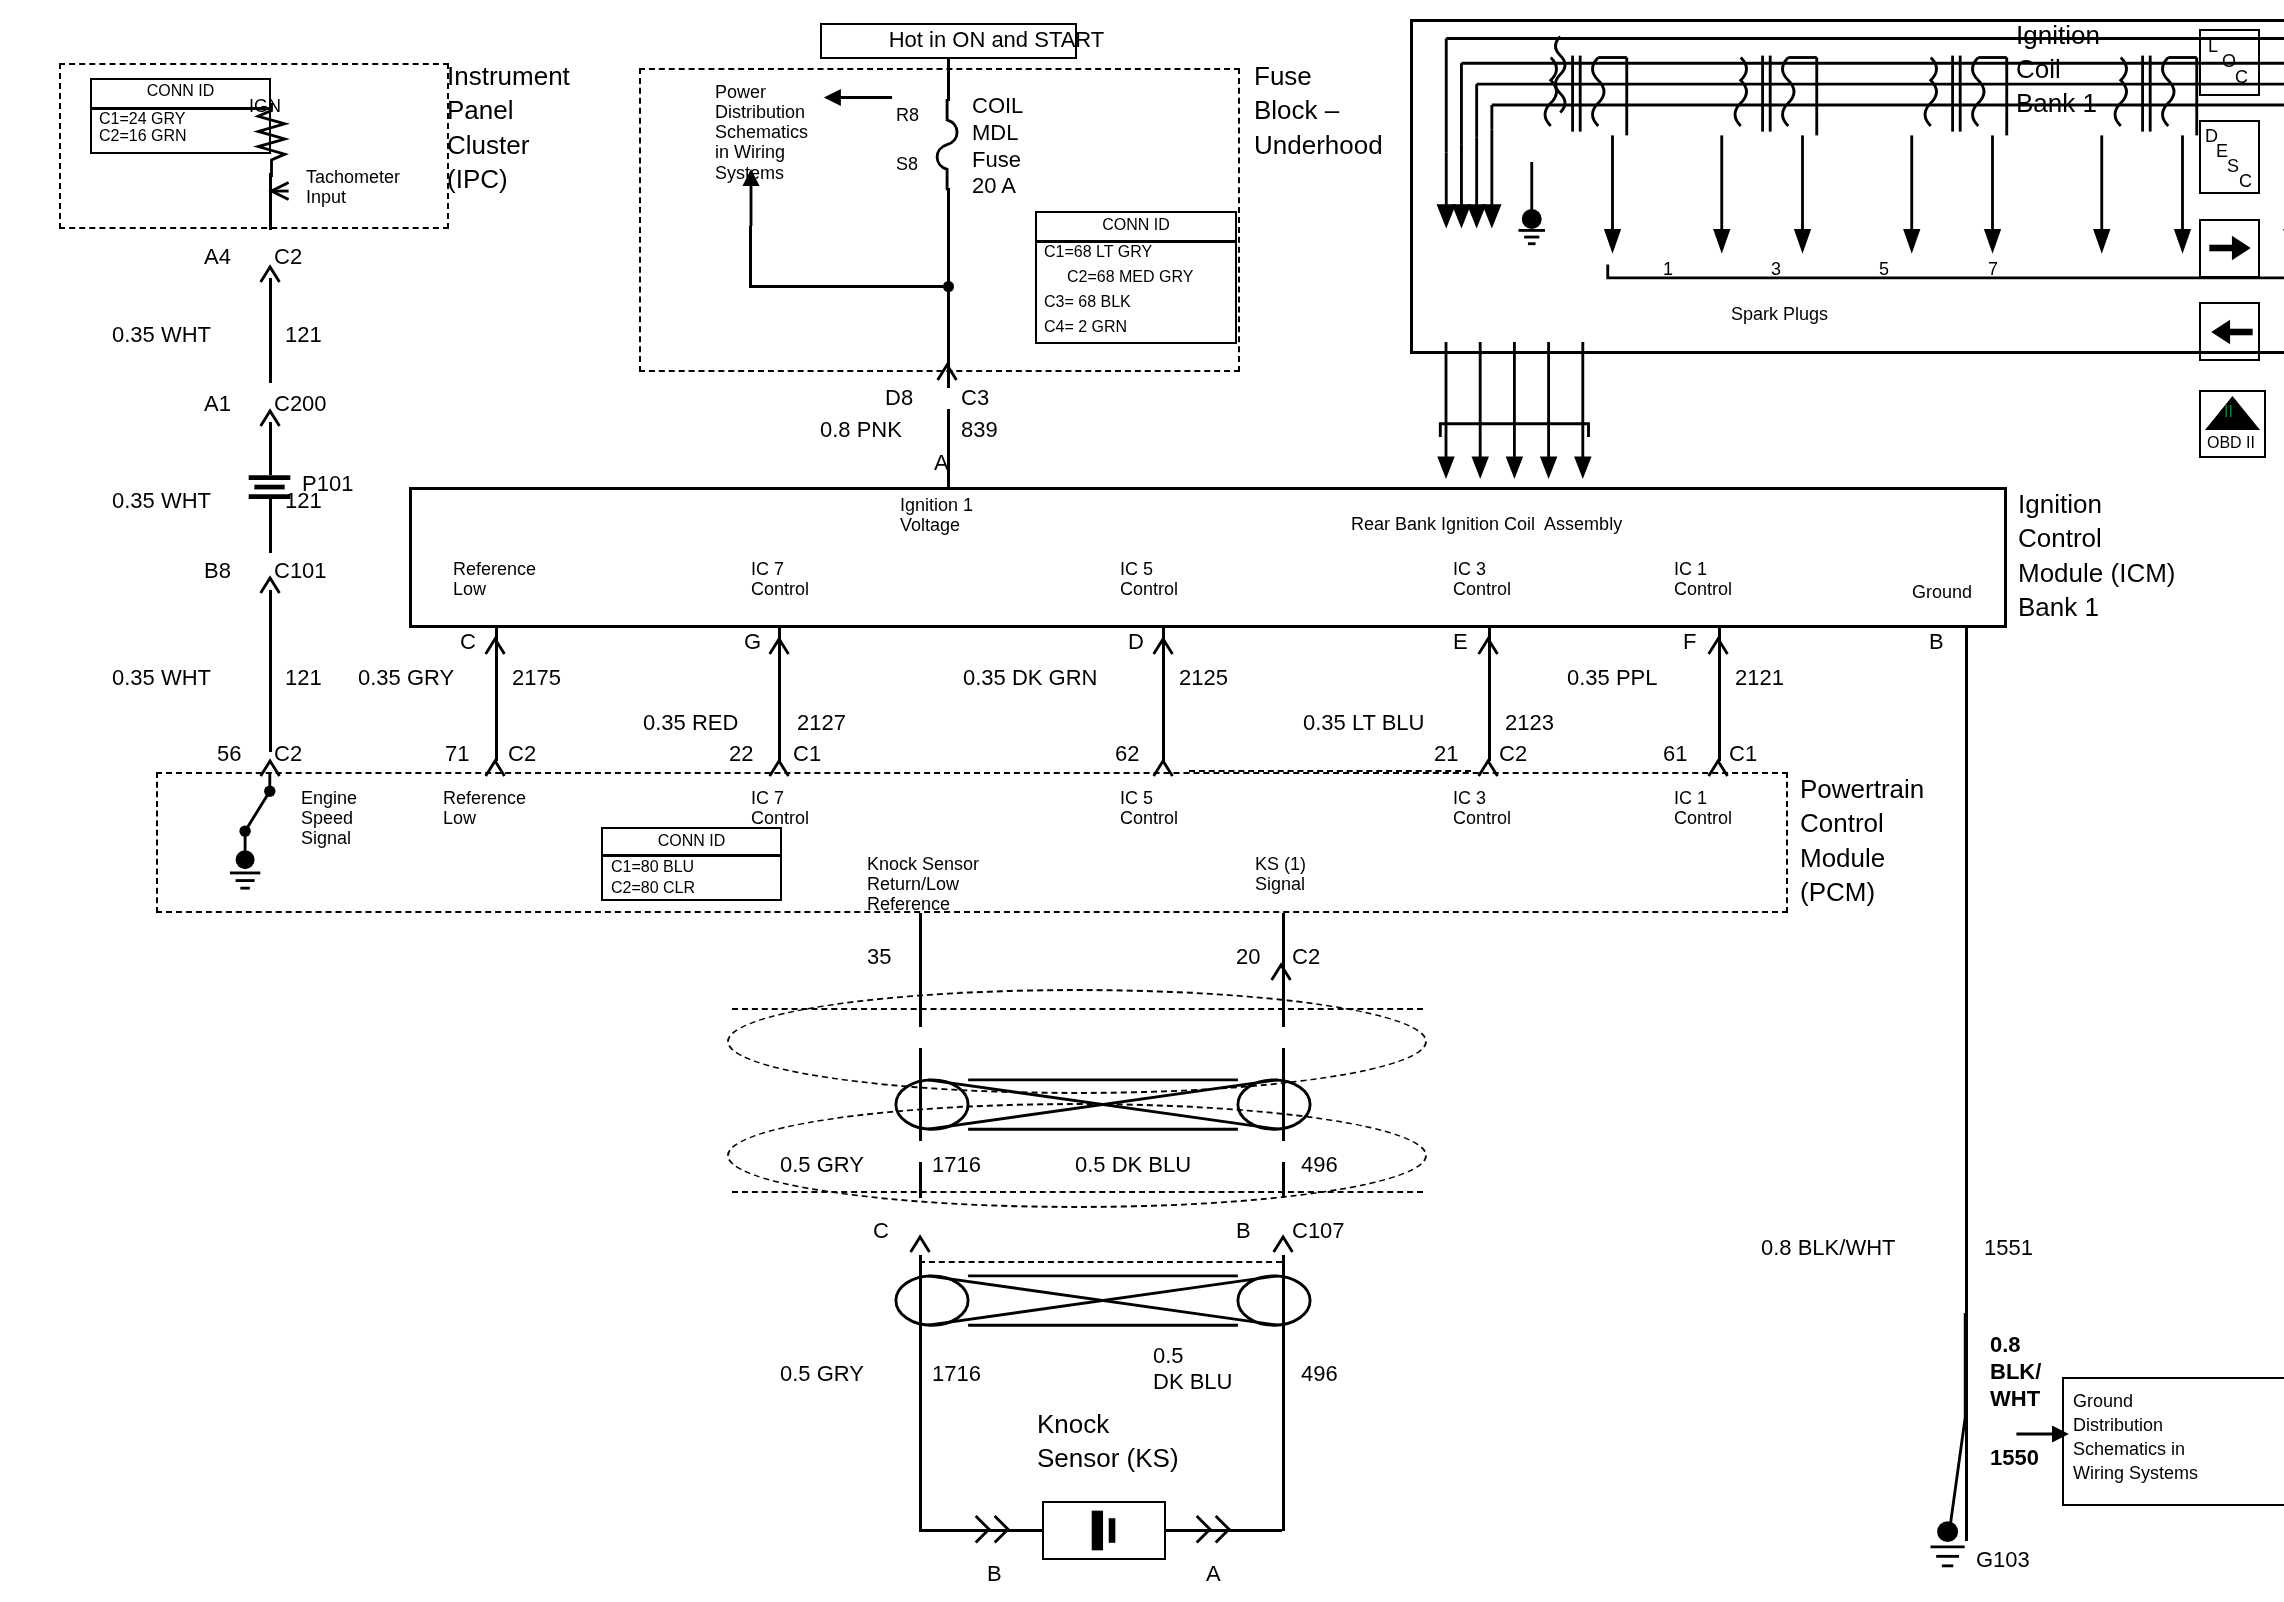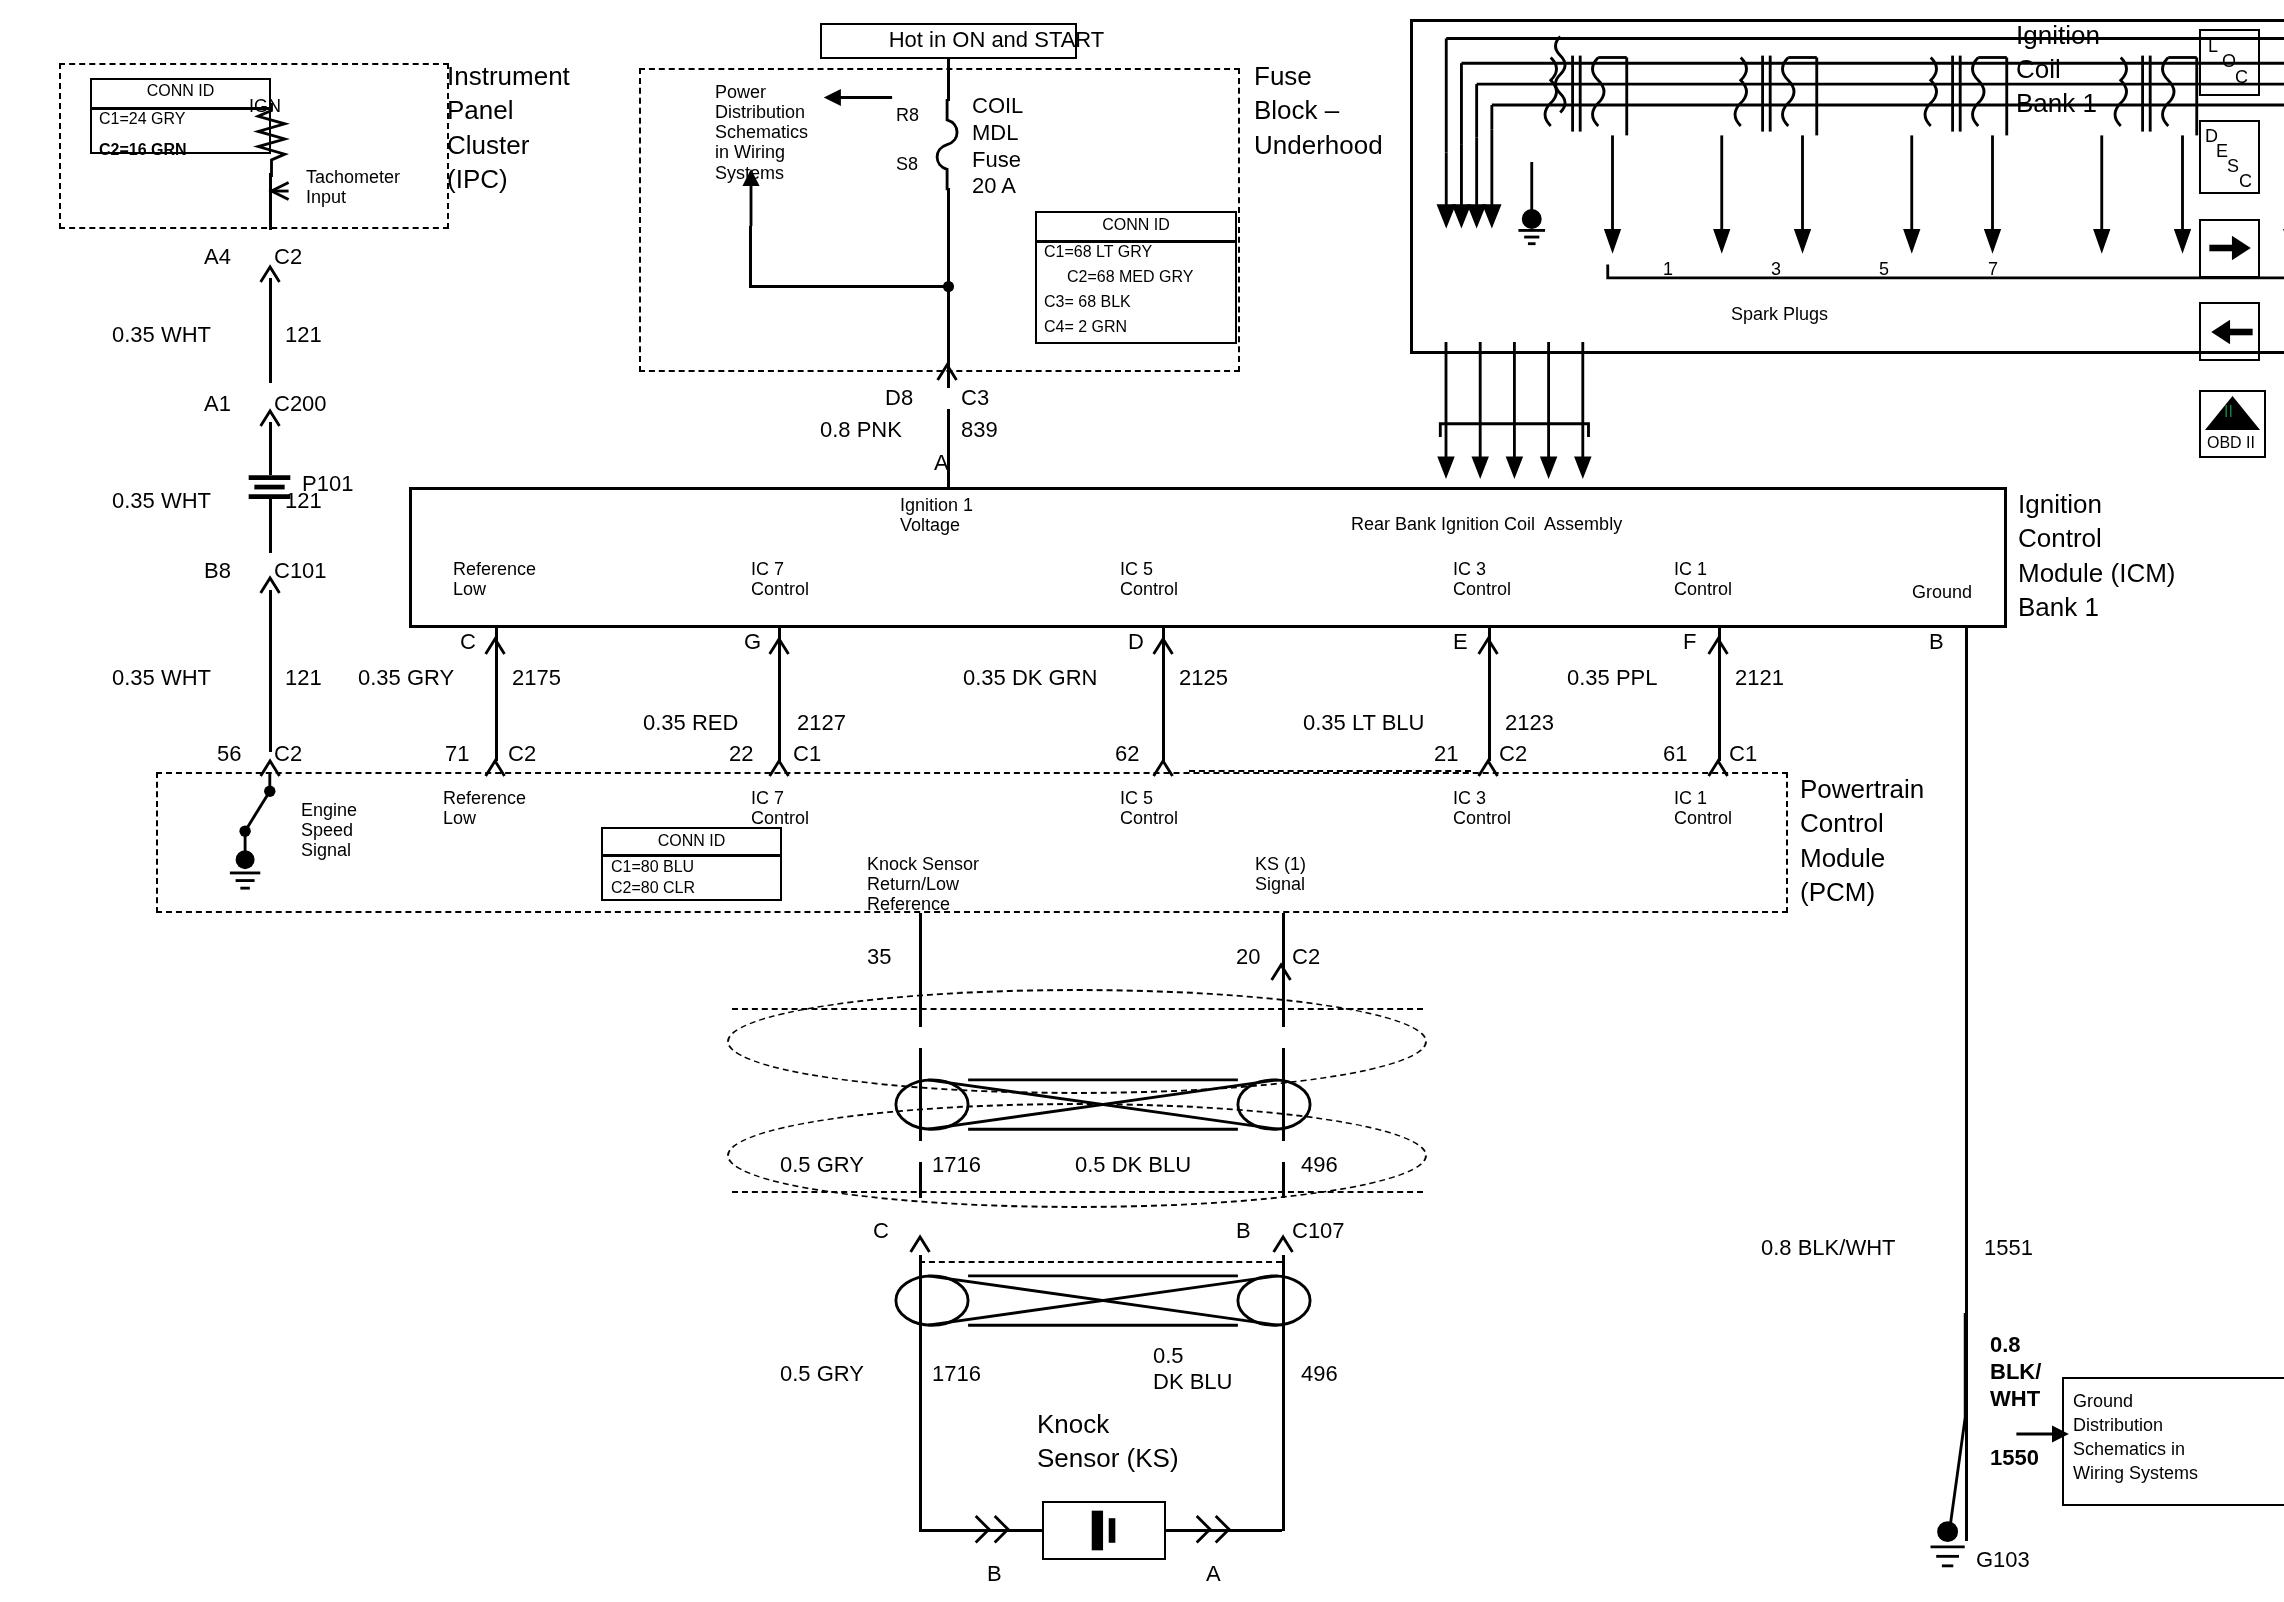--- a/index.html
+++ b/index.html
@@ -24,21 +24,21 @@
 </head>
 <body>
 
 <div id="sheet">
 
   <div class="dash" style="left:59px;top:63px;width:390px;height:166px;"></div>
   <div class="box" style="left:90px;top:78px;width:181px;height:76px;"></div>
   <div class="hl" style="left:90px;top:107px;width:181px;"></div>
   <div class="t xs ctr" style="left:90px;top:82px;width:181px;">CONN ID</div>
   <div class="t xs" style="left:99px;top:110px;">C1=24 GRY</div>
-  <div class="t xs" style="left:99px;top:141px;font-weight:bold;">C2=16 GRN</div>
+  <div class="t xs" style="left:99px;top:127px;">C2=16 GRN</div>
   <div class="t sm" style="left:249px;top:96px;">IGN</div>
   <div class="t sm" style="left:306px;top:167px;white-space:pre-line;">Tachometer
 Input</div>
   <div class="t lg" style="left:447px;top:59px;white-space:pre-line;line-height:1.32;">Instrument
 Panel
 Cluster
 (IPC)</div>
 
   <svg style="left:243px;top:103px;width:57px;height:90px;" viewBox="0 0 60 95" width="57" height="90">
     <polyline points="30,0 30,8 16,14 44,22 16,30 44,38 16,46 44,54 30,60 30,78" fill="none" stroke="#000" stroke-width="3"></polyline>
@@ -365,21 +365,21 @@
     <line x1="44" y1="0" x2="44" y2="20" stroke="#000" stroke-width="3"></line>
     <line x1="44" y1="20" x2="18" y2="62" stroke="#000" stroke-width="3"></line>
     <circle cx="44" cy="20" r="6" fill="#000"></circle>
     <circle cx="18" cy="62" r="6" fill="#000"></circle>
     <line x1="18" y1="62" x2="18" y2="84" stroke="#000" stroke-width="3"></line>
     <circle cx="18" cy="92" r="10" fill="#000"></circle>
     <line x1="2" y1="106" x2="34" y2="106" stroke="#000" stroke-width="3"></line>
     <line x1="8" y1="114" x2="28" y2="114" stroke="#000" stroke-width="3"></line>
     <line x1="13" y1="122" x2="23" y2="122" stroke="#000" stroke-width="3"></line>
   </svg>
-  <div class="t sm" style="left:301px;top:788px;white-space:pre-line;margin-top:12px;">Engine
+  <div class="t sm" style="left:301px;top:788px;white-space:pre-line;">Engine
 Speed
 Signal</div>
   <div class="t sm" style="left:443px;top:788px;white-space:pre-line;">Reference
 Low</div>
   <div class="t sm" style="left:751px;top:788px;white-space:pre-line;">IC 7
 Control</div>
   <div class="t sm" style="left:1120px;top:788px;white-space:pre-line;">IC 5
 Control</div>
   <div class="t sm" style="left:1453px;top:788px;white-space:pre-line;">IC 3
 Control</div>

